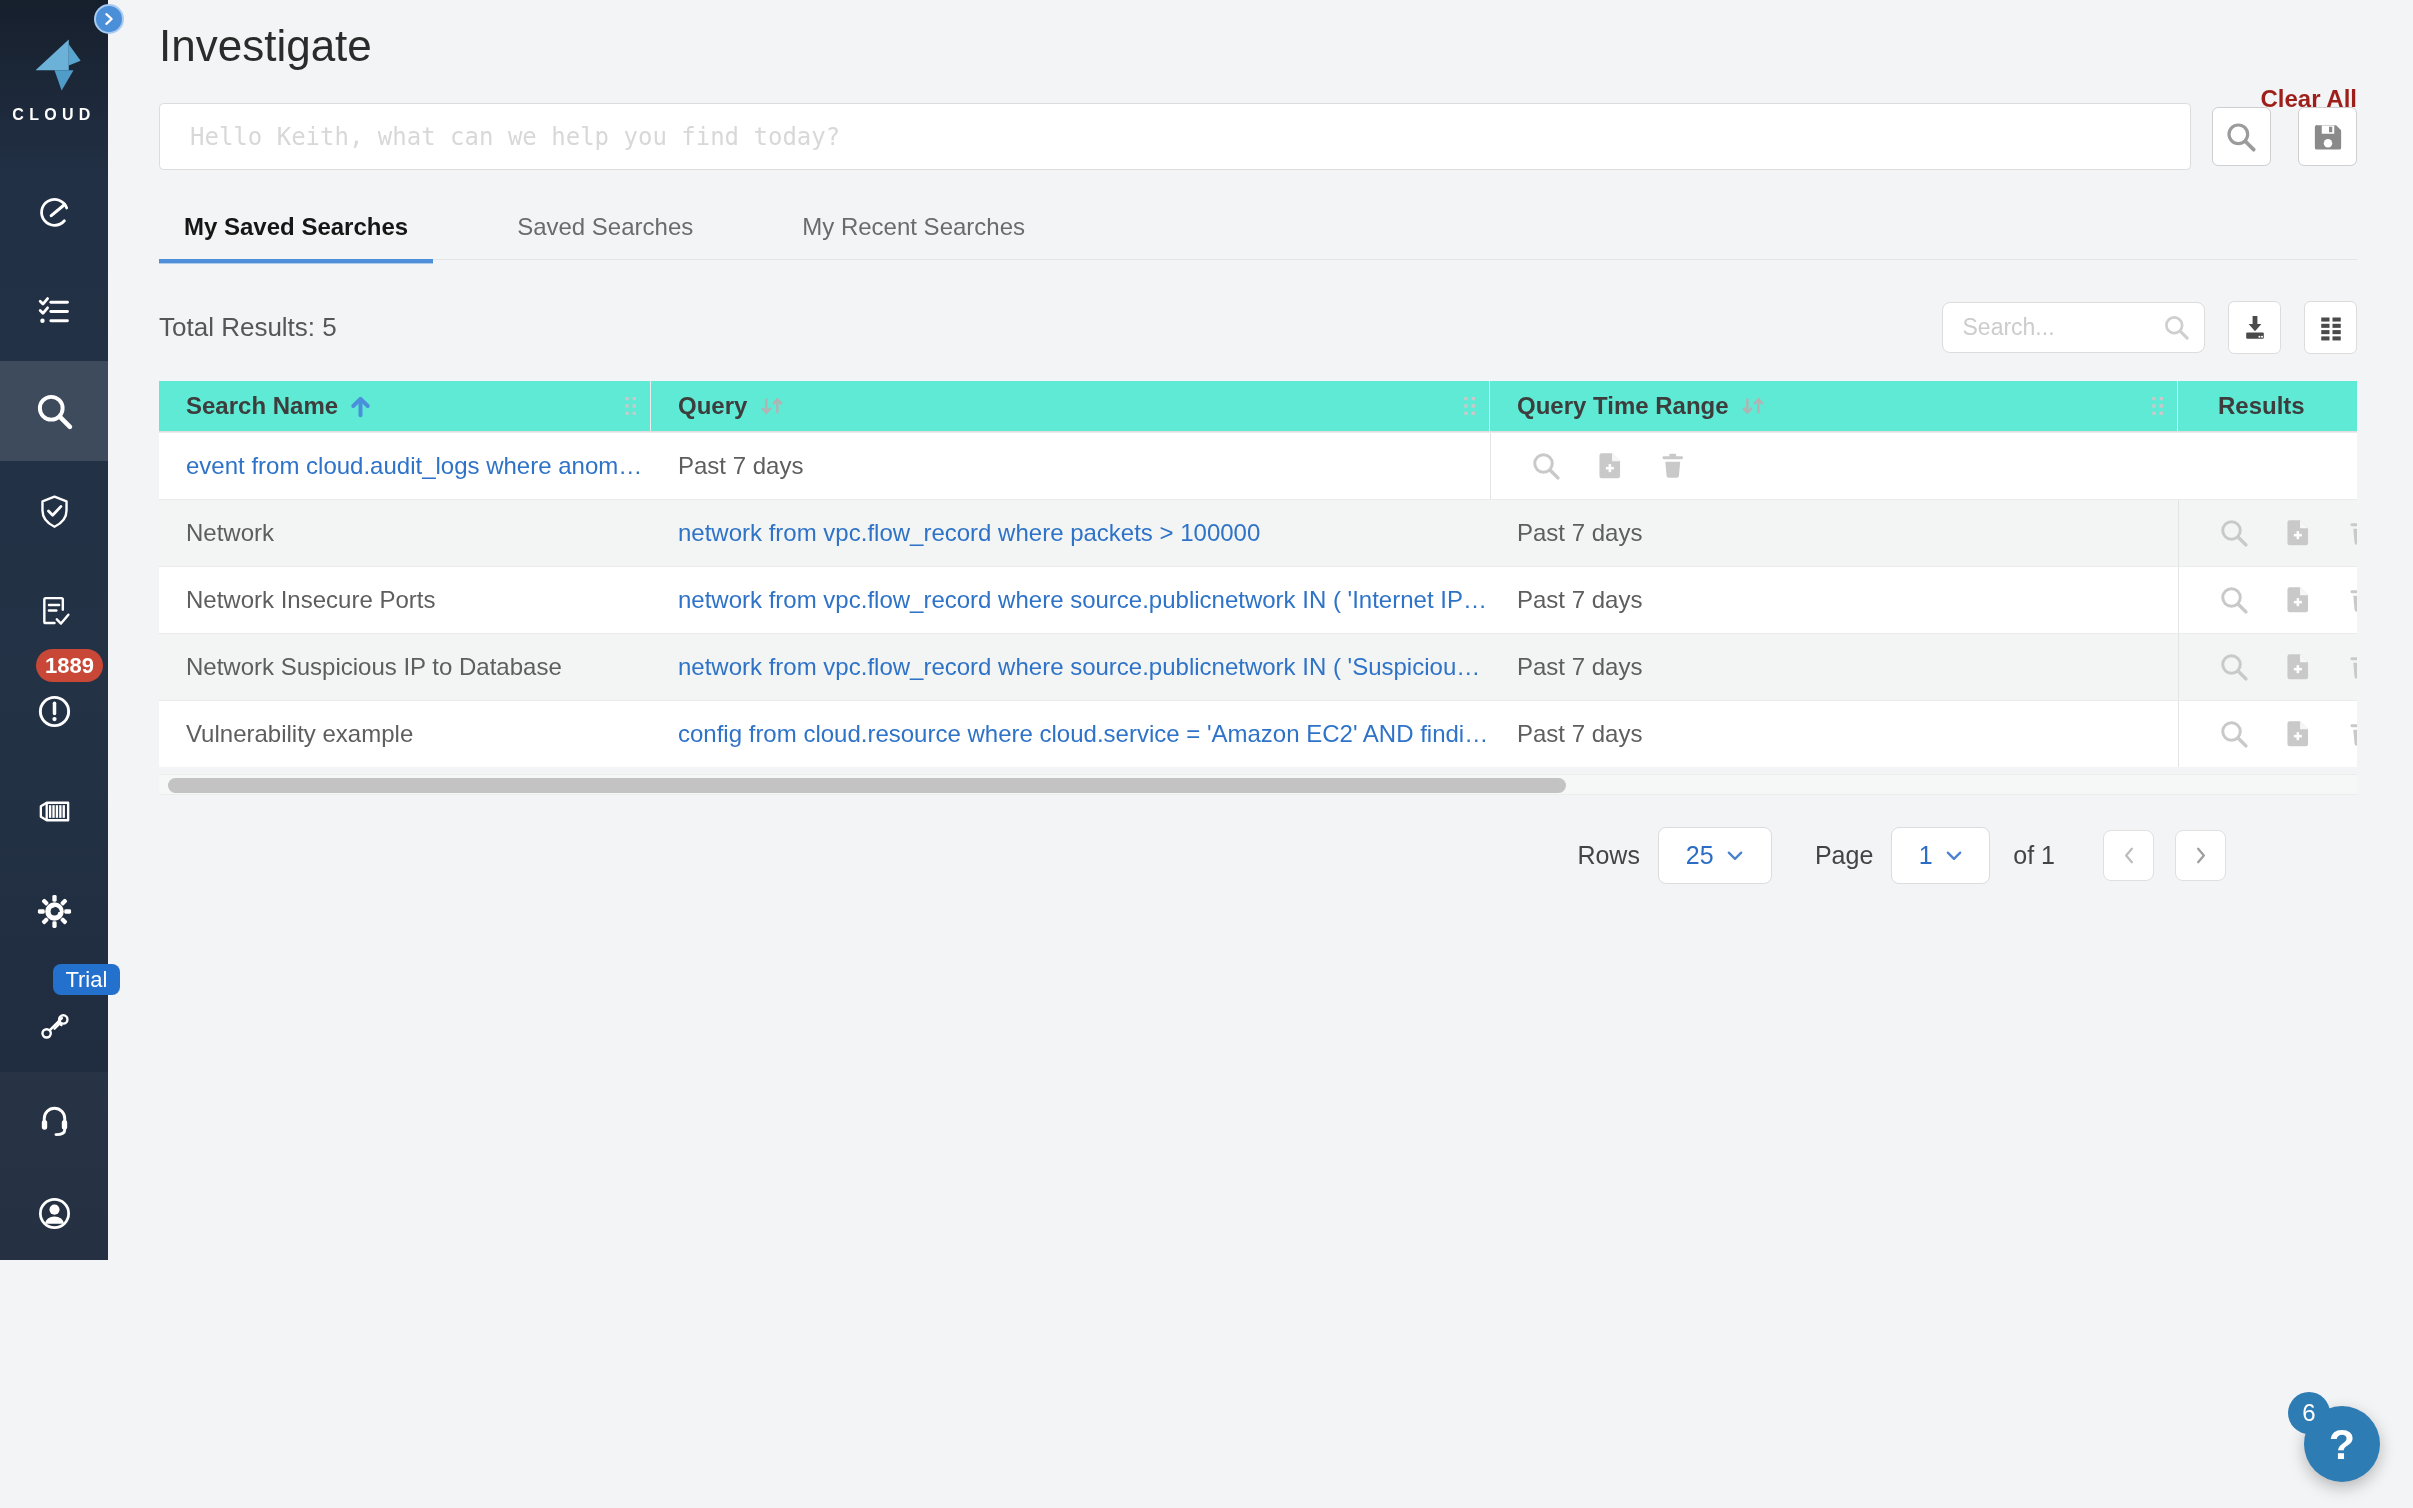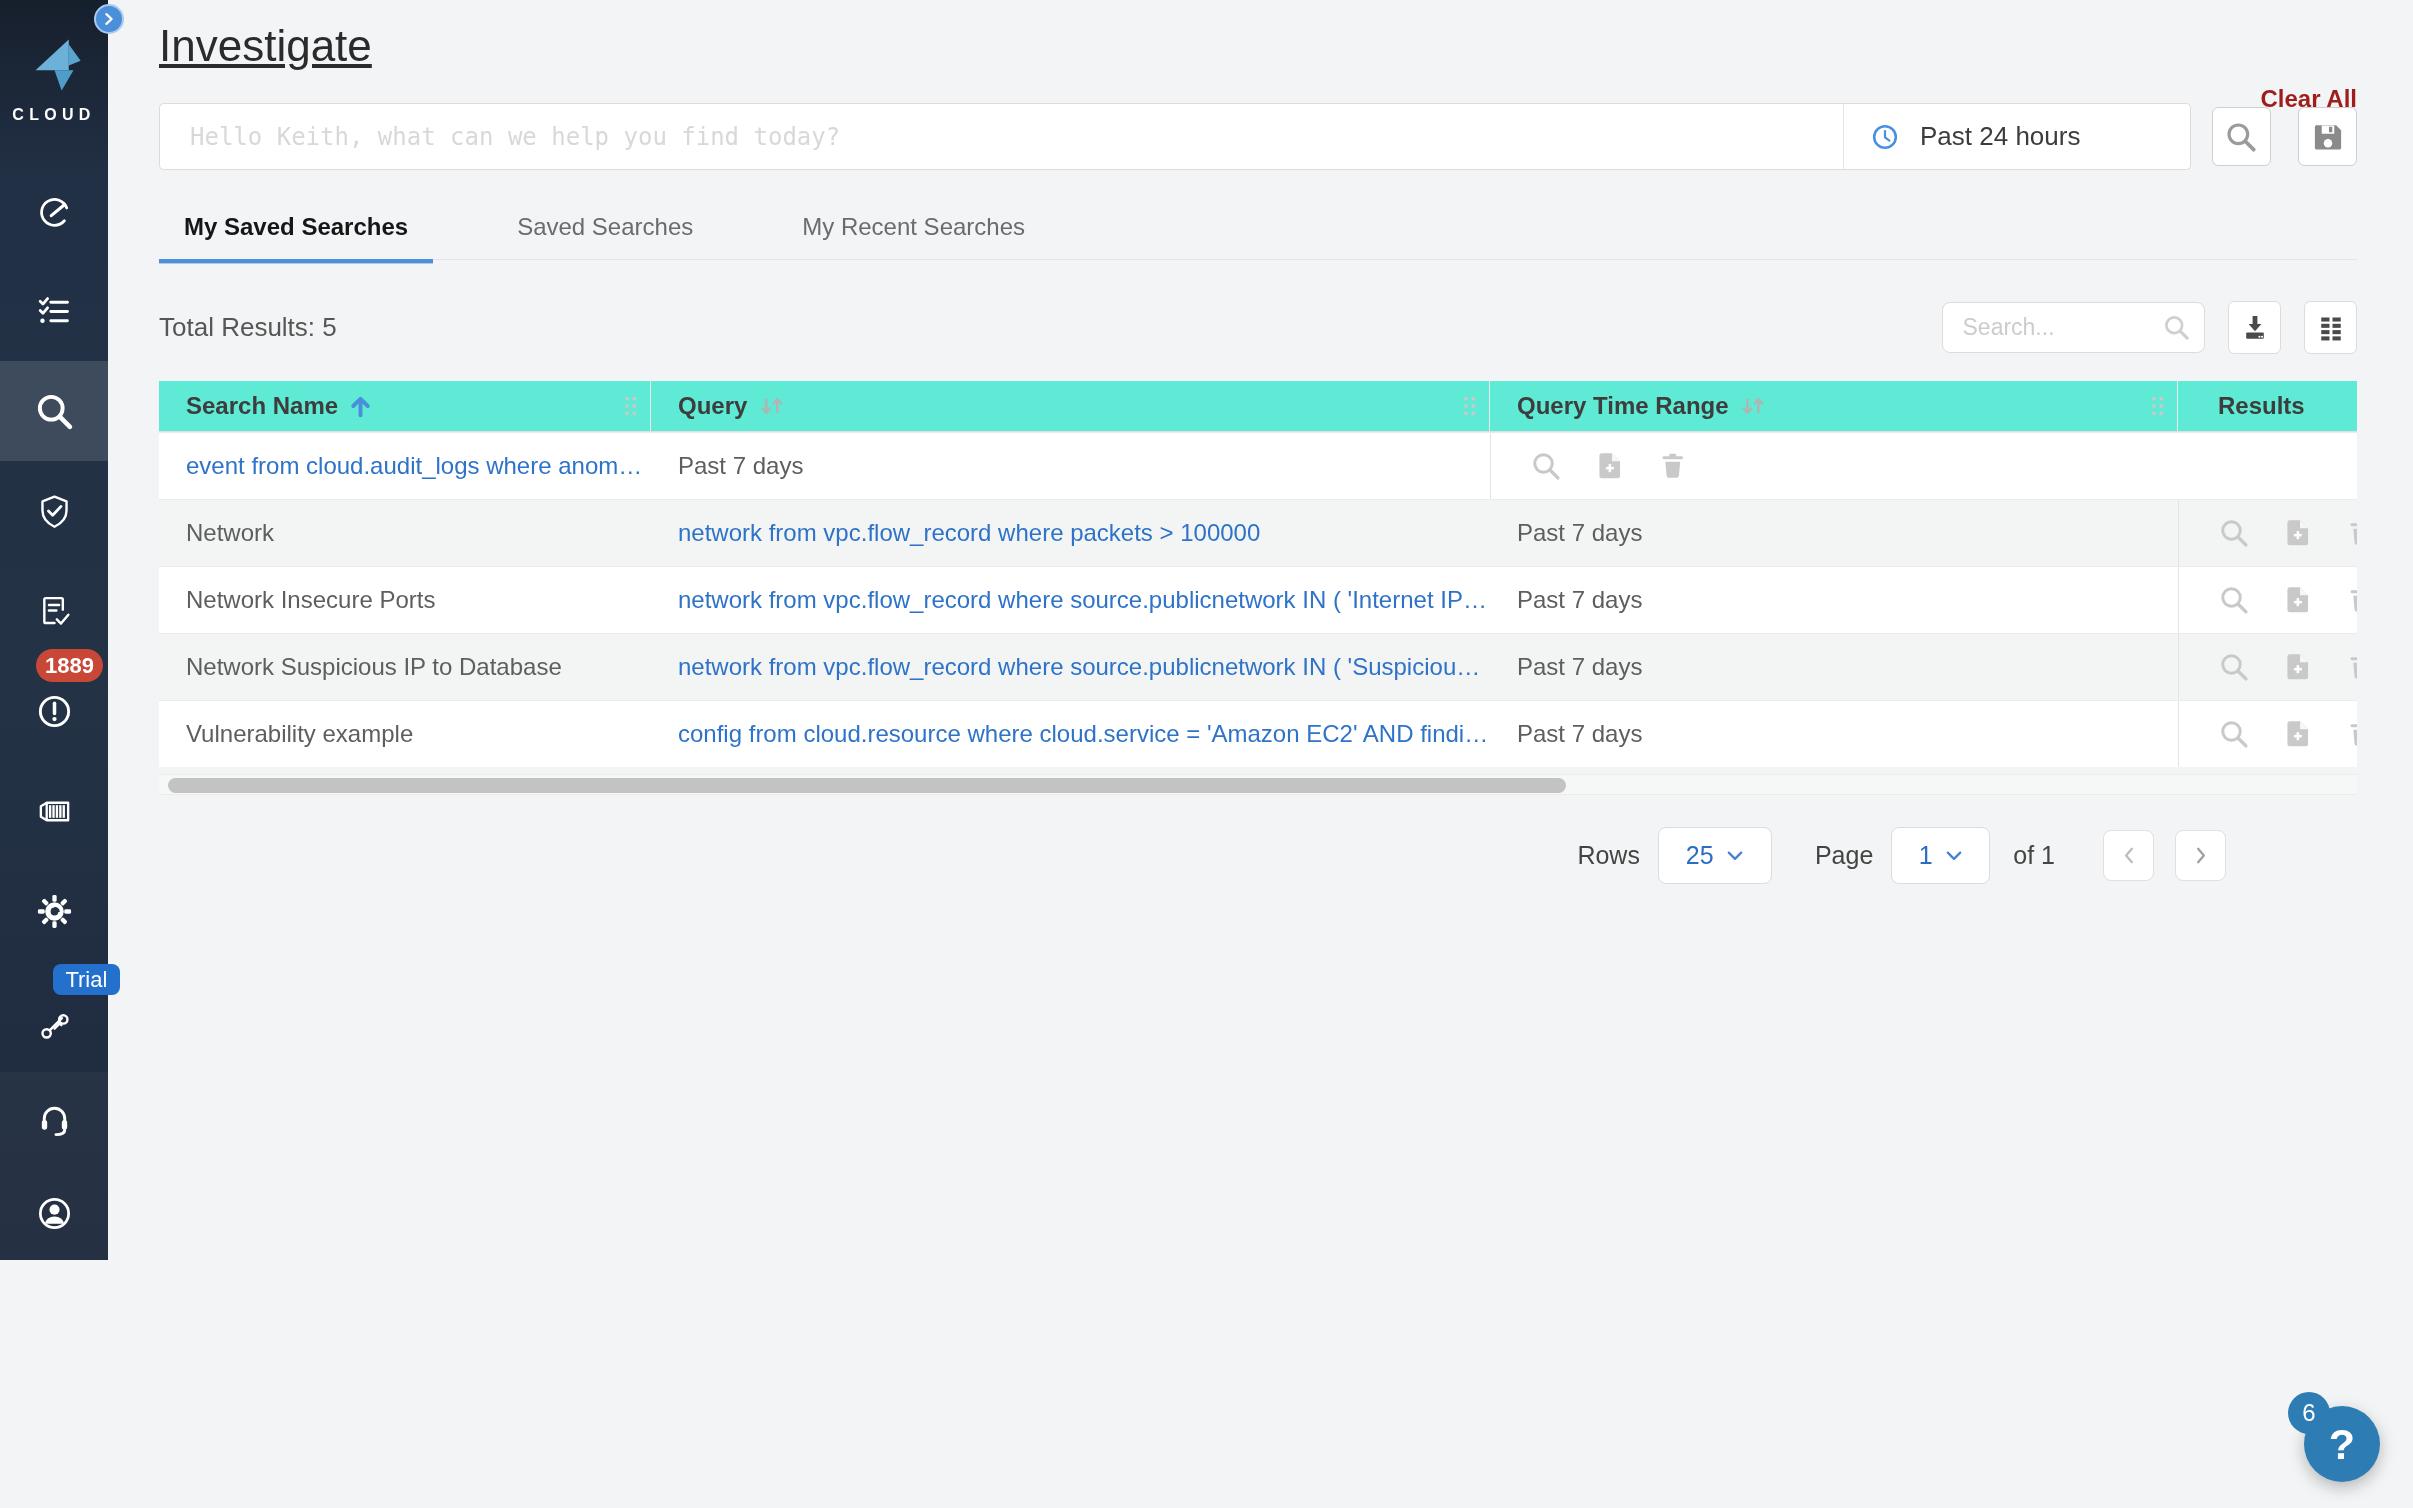--- a/index.html
+++ b/index.html
@@ -25,21 +25,21 @@
     background:#c94737; color:#fff; font-size:22px; font-weight:700; border-radius:18px;
     display:flex; align-items:center; justify-content:center; padding:0 9px; }
   .trial-badge { position:absolute; top:-14px; left:53px; background:#2371cd; color:#fff;
     font-size:22px; border-radius:8px; padding:2.7px 12.4px; z-index:8; }
   .expand-btn { position:absolute; left:94px; top:3.5px; width:30px; height:30px; border-radius:50%;
     background:#4b8fd9; border:2.7px solid rgba(186,214,245,0.85); display:flex; align-items:center;
     justify-content:center; z-index:9; cursor:pointer; }
 
   
   .main { position:absolute; left:108px; top:0; width:2305px; height:1508px; padding:0 56px 0 51px; }
-  .page-title { margin-top:21px; font-size:44px; font-weight:300; color:#2b2b2b; letter-spacing:0;text-decoration:underline; }
+  .page-title { margin-top:21px; font-size:44px; font-weight:300; color:#2b2b2b; letter-spacing:0; }
   .clear-all { position:absolute; top:85px; right:56px; color:#9e1e1a; font-size:24px; font-weight:700; cursor:pointer; }
 
   .query-row { margin-top:28px; display:flex; align-items:center; height:75px; }
   .query-bar { flex:1; height:67px; background:#fff; border:0.9px solid #dcdcdc; border-radius:4.4px;
     display:flex; align-items:stretch; }
   .query-input { flex:1; border:none; outline:none; background:transparent; padding:0 30px;
     font-family:"DejaVu Sans Mono", monospace; font-size:24px; color:#444; }
   .query-input::placeholder { color:#d8d8d8; }
   .time-select { width:347px; border-left:0.9px solid #e3e3e3; display:flex; align-items:center;
     gap:19.5px; padding-left:25px; cursor:pointer; }
@@ -282,27 +282,20 @@
     </svg>
   </div>
 
   <main class="main">
     <h1 class="page-title">Investigate</h1>
     <div class="clear-all">Clear All</div>
 
     <div class="query-row">
       <div class="query-bar">
         <input class="query-input" type="text" placeholder="Hello Keith, what can we help you find today?" style="">
-        <div class="time-select">
-          <svg width="32" height="32" viewBox="0 0 40 40">
-            <circle cx="20" cy="20" r="13.5" fill="none" stroke="#4a90e2" stroke-width="3.2"></circle>
-            <polyline points="20,12.5 20,20.5 25.5,24.5" fill="none" stroke="#4a90e2" stroke-width="2.8" stroke-linecap="round" stroke-linejoin="round"></polyline>
-          </svg>
-          <span class="time-label">Past 24 hours</span>
-        </div>
       </div>
       <div class="icon-btn search">
         <svg width="32" height="32" viewBox="0 0 24 24" style="color:#9b9b9b">
             <use href="#i-magnifier"></use>
           </svg>
       </div>
       <div class="icon-btn save">
         <svg width="30" height="30" viewBox="0 0 24 24">
           <path fill="#8a8a8a" d="M3 3h15l4 4v14a1.5 1.5 0 0 1-1.5 1.5h-18A1.5 1.5 0 0 1 1 21V4.5A1.5 1.5 0 0 1 3 3z" transform="translate(0.5 -0.5)"></path>
           <rect x="7" y="2.8" width="10" height="6.6" fill="#fff"></rect>

